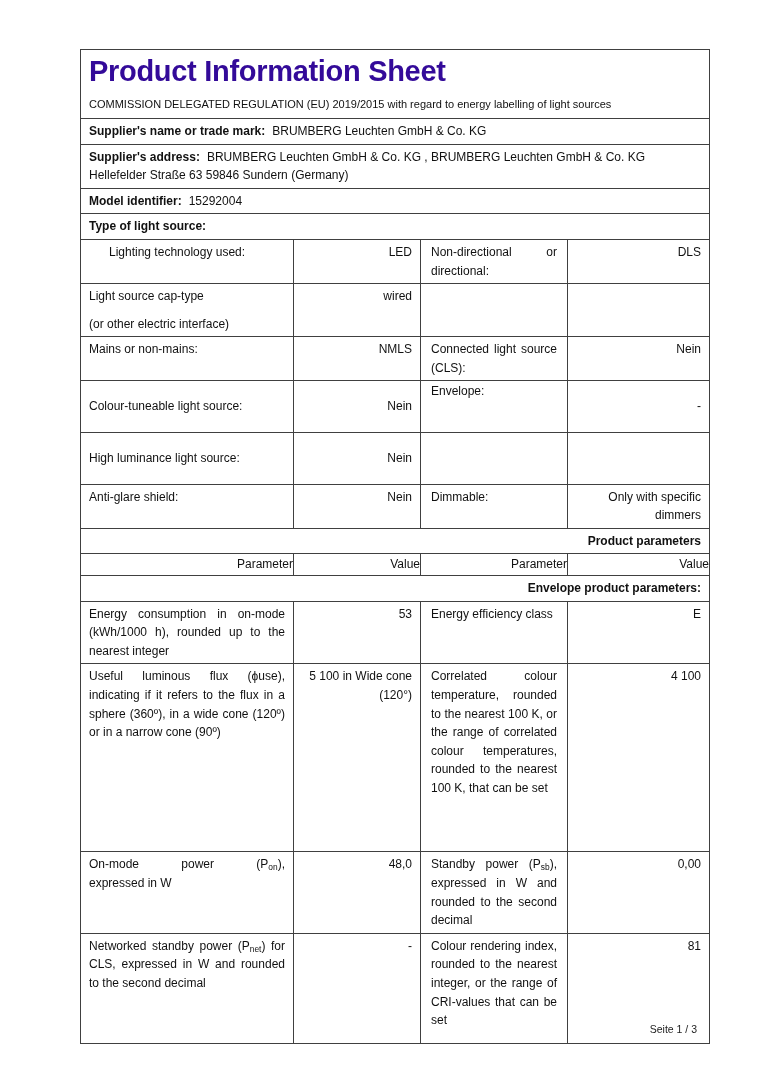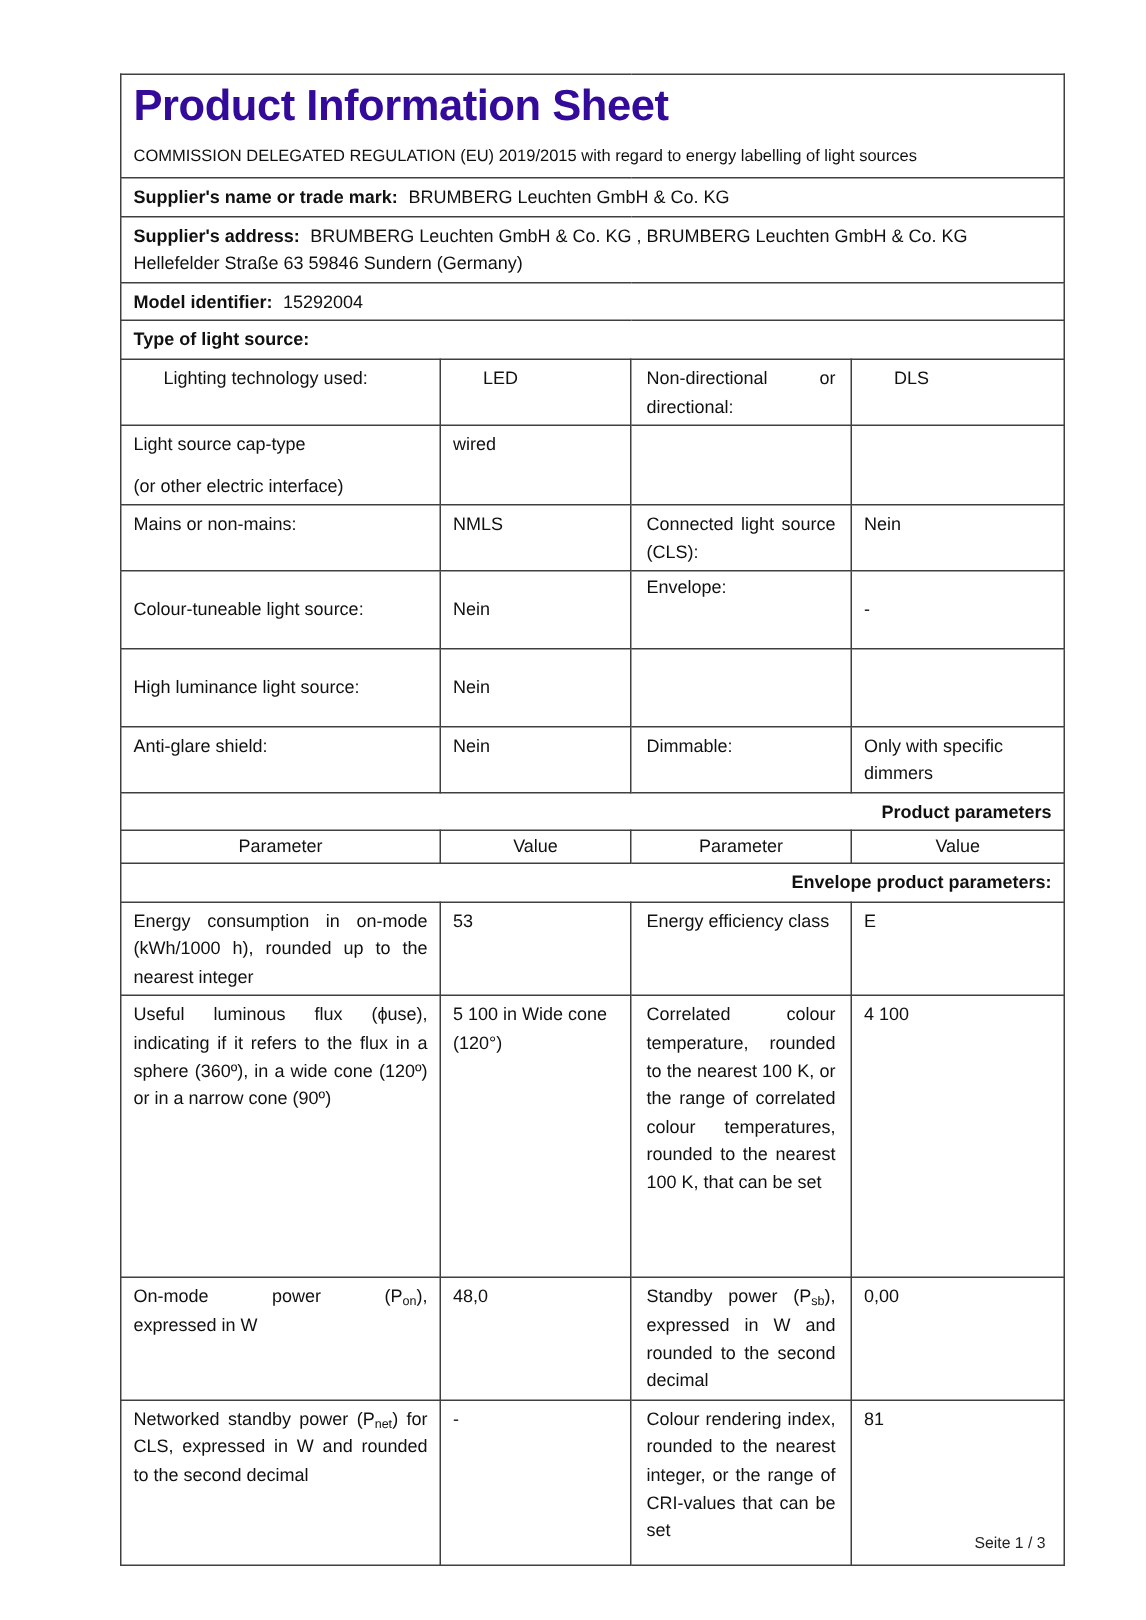--- a/index.html
+++ b/index.html
@@ -57,29 +57,29 @@
     font-size: 11px;
     line-height: 1.42;
     padding-bottom: 2px;
   }
   td.info-cell { padding: 5px 8px; }
   td.info-cell .inline-value { margin-left: 7px; }
   b.lbl { font-weight: bold; }
 
   td.label-cell { text-align: justify; }
   td.label-cell.c3 { padding: 3px 10px; }
-  td.value-cell { text-align: left; padding: 3px 10px; }
+  td.value-cell { text-align: right; padding: 3px 10px; }
   tr.compact td { padding: 16px 8px; }
   tr.compact td.c3pad { padding: 1px 10px; }
   td.section-cell {
     text-align: right;
     font-weight: bold;
     padding: 1px 8px;
   }
-  tr.colhead td { padding: 1px 0; text-align: center; }
+  tr.colhead td { padding: 1px 0; text-align: right; }
 
   .para2 { margin-top: 9px; }
   .jline {
     display: block;
     text-align: justify;
     text-align-last: justify;
   }
   sub.subscript {
     font-size: 70%;
     vertical-align: -0.25em;

